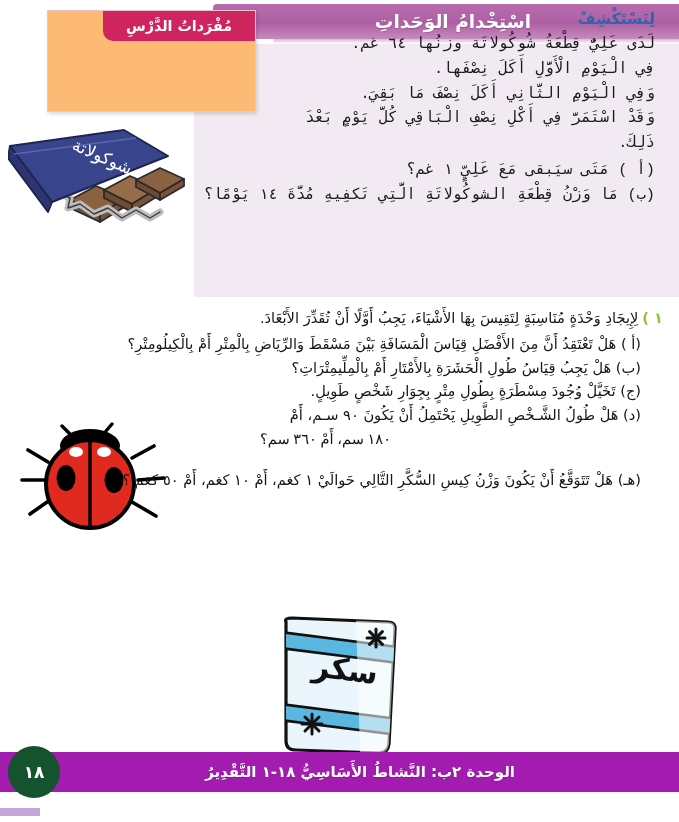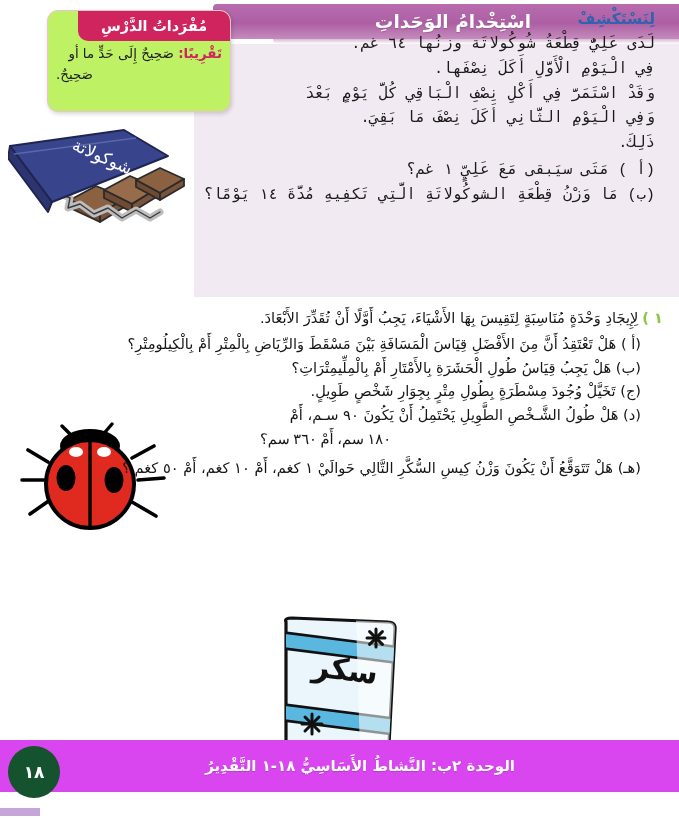--- a/index.html
+++ b/index.html
@@ -165,25 +165,25 @@
     top: 612px;
     width: 168px;
     height: 150px;
   }
 
   
   .vocab-box {
     position: absolute;
     left: 47px;
     top: 10px;
-    width: 184px;
+    width: 209px;
     height: 102px;
-    background: #bef264;
+    background: #fdba74;
     border: 1.4px solid #e8c4d1;
-    border-radius: 11px;
+    border-radius: 0;
     box-shadow: 1px 2px 4px rgba(0,0,0,.16);
     z-index: 20;
     overflow: hidden;
   }
   .vocab-head {
     position: absolute;
     top: 0; right: 0;
     width: 152px;
     height: 30px;
     background: #d0245e;
@@ -209,22 +209,22 @@
     color: #202020;
   }
   .vocab-term { color: #d0245e; font-weight: bold; }
 
   
   .footer-bar {
     position: absolute;
     left: 0;
     bottom: 30px;
     width: 679px;
-    height: 52px;
-    background: #d946ef;
+    height: 40px;
+    background: #a21caf;
     display: flex;
     align-items: center;
     justify-content: flex-start;
     padding-right: 14px;
   }
   .footer-text {
     color: #ffffff;
     font-size: 15px;
     font-weight: bold;
     white-space: nowrap;
@@ -265,22 +265,22 @@
     <div class="header-title">اسْتِخْدامُ الوَحَداتِ</div>
   </div>
   <div class="header-shadow"></div>
 
   <div class="intro-panel"></div>
   <div class="intro-inner">
     <div class="explore-label">لِنَسْتَكْشِفْ</div>
     <div class="intro-lines">
       <div>لَدَى عَلِيٌّ قِطْعَةُ شُوكُولاتَة وزنُها ٦٤ غم.</div>
       <div>فِي الْيَوْمِ الْأَوَّلِ أَكَلَ نِصْفَها.</div>
+      <div>وَفِي الْيَوْمِ الثَّانِي أَكَلَ نِصْفَ مَا بَقِيَ.</div>
       <div>وَقَدْ اسْتَمَرَّ فِي أَكْلِ نِصْفِ الْبَاقِي كُلَّ يَوْمٍ بَعْدَ</div>
-      <div>وَفِي الْيَوْمِ الثَّانِي أَكَلَ نِصْفَ مَا بَقِيَ.</div>
       <div>ذَلِكَ.</div>
       <div class="intro-q">(أ )  مَتَى سيَبقى مَعَ عَلِيٍّ ١ غم؟</div>
       <div>(ب) مَا وَزْنُ قِطْعَةِ الشوكُولاتَةِ الَّتِي تَكفِيهِ مُدَّةَ ١٤ يَوْمًا؟</div>
     </div>
   </div>
 
   <svg class="chocolate" viewBox="0 0 186 100">
 
     <g>
       <polygon points="62,72 88,58 118,70 92,86" fill="#8a6242" stroke="#2b2b2b" stroke-width="1.8" stroke-linejoin="round"></polygon>
@@ -313,21 +313,21 @@
       <span class="ex-num"><span>١</span>&nbsp;)</span>
       <span>لِإِيجَادِ وَحْدَةٍ مُنَاسِبَةٍ لِتَقِيسَ بِهَا الأَشْيَاءَ، يَجِبُ أَوَّلًا أَنْ تُقَدِّرَ الأَبْعَادَ.</span>
     </div>
 
     <div class="ex-items">
       <div class="ex-item">(أ ) هَلْ تَعْتَقِدُ أَنَّ مِنَ الأَفْضَلِ قِيَاسَ الْمَسَافَةِ بَيْنَ مَسْقَطَ وَالرِّيَاضِ بِالْمِتْرِ أَمْ بِالْكِيلُومِتْرِ؟</div>
       <div class="ex-item">(ب) هَلْ يَجِبُ قِيَاسُ طُولِ الْحَشَرَةِ بِالأَمْتَارِ أَمْ بِالْمِلِّيمِتْرَاتِ؟</div>
       <div class="ex-item">(ج) تَخَيَّلْ وُجُودَ مِسْطَرَةٍ بِطُولِ مِتْرٍ بِجِوَارِ شَخْصٍ طَوِيلٍ.</div>
       <div class="ex-item">(د) هَلْ طُولُ الشَّـخْصِ الطَّوِيلِ يَحْتَمِلُ أَنْ يَكُونَ ٩٠ سـم، أَمْ</div>
       <div class="ex-item" style="text-align:center;font-family:Liberation Serif, serif;">١٨٠ سم، أَمْ ٣٦٠ سم؟</div>
-      <div class="ex-item" style="margin-top:6px; padding-right:0;">(هـ) هَلْ تَتَوَقَّعُ أَنْ يَكُونَ وَزْنُ كِيسِ السُّكَّرِ التَّالِي حَوالَيْ ١ كغم، أَمْ ١٠ كغم، أَمْ ٥٠ كغم ؟</div>
+      <div class="ex-item" style="margin-top:18px; padding-right:0;">(هـ) هَلْ تَتَوَقَّعُ أَنْ يَكُونَ وَزْنُ كِيسِ السُّكَّرِ التَّالِي حَوالَيْ ١ كغم، أَمْ ١٠ كغم، أَمْ ٥٠ كغم ؟</div>
     </div>
   </div>
 
   <svg class="ladybug" viewBox="0 0 176 115">
     <g>
 
       <path d="M34,40 L14,28 M30,58 L8,58 M36,78 L16,92" stroke="#000" stroke-width="3.6" stroke-linecap="round" fill="none"></path>
       <path d="M118,36 L140,24 M124,58 L150,56 M118,80 L142,94" stroke="#000" stroke-width="3.6" stroke-linecap="round" fill="none"></path>
 
       <path d="M62,18 L48,4 M86,16 L98,2" stroke="#000" stroke-width="3.4" stroke-linecap="round" fill="none"></path>
@@ -378,27 +378,20 @@
       </g>
     </g>
 
     <text x="88" y="68" fill="#111111" font-size="30" font-weight="bold" font-family="DejaVu Sans, sans-serif" text-anchor="middle" transform="rotate(7 88 68)">سكر</text>
   </svg>
 
   <div class="vocab-box">
     <div class="vocab-head">
       <span>مُفْرَداتُ الدَّرْسِ</span>
     </div>
-    <div class="vocab-body">
-      <div>
-        <span class="vocab-term">تَقْرِيبًا:</span>
-        <span>صَحِيحٌ إِلَى حَدٍّ ما أو</span>
-      </div>
-      <div style="text-align:left;">صَحِيحٌ.</div>
-    </div>
   </div>
 
   <div class="footer-bar">
     <div class="footer-text">الوحدة ٢ب: النَّشاطُ الأَسَاسِيُّ  ١٨-١ التَّقْدِيرُ</div>
   </div>
   <div class="page-badge">
     <span>١٨</span>
   </div>
   <div class="footer-tail"></div>
 

